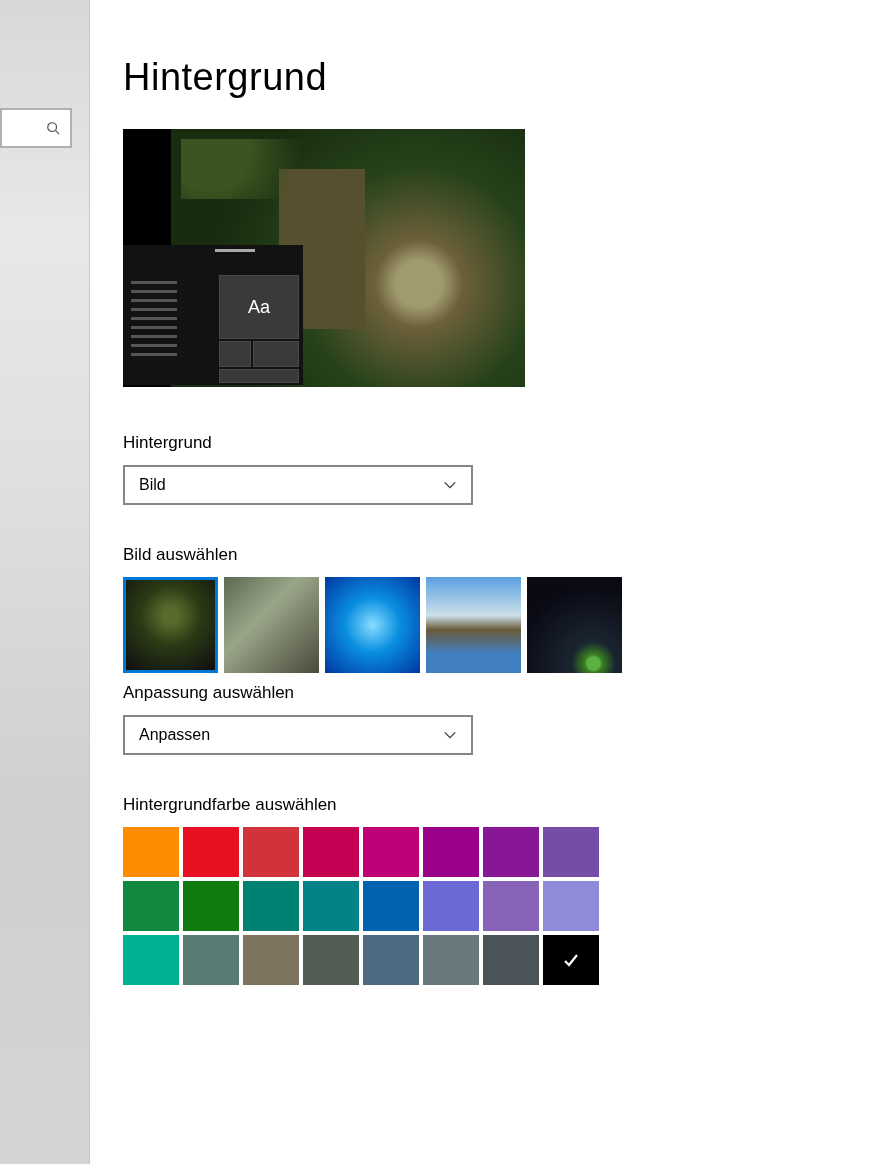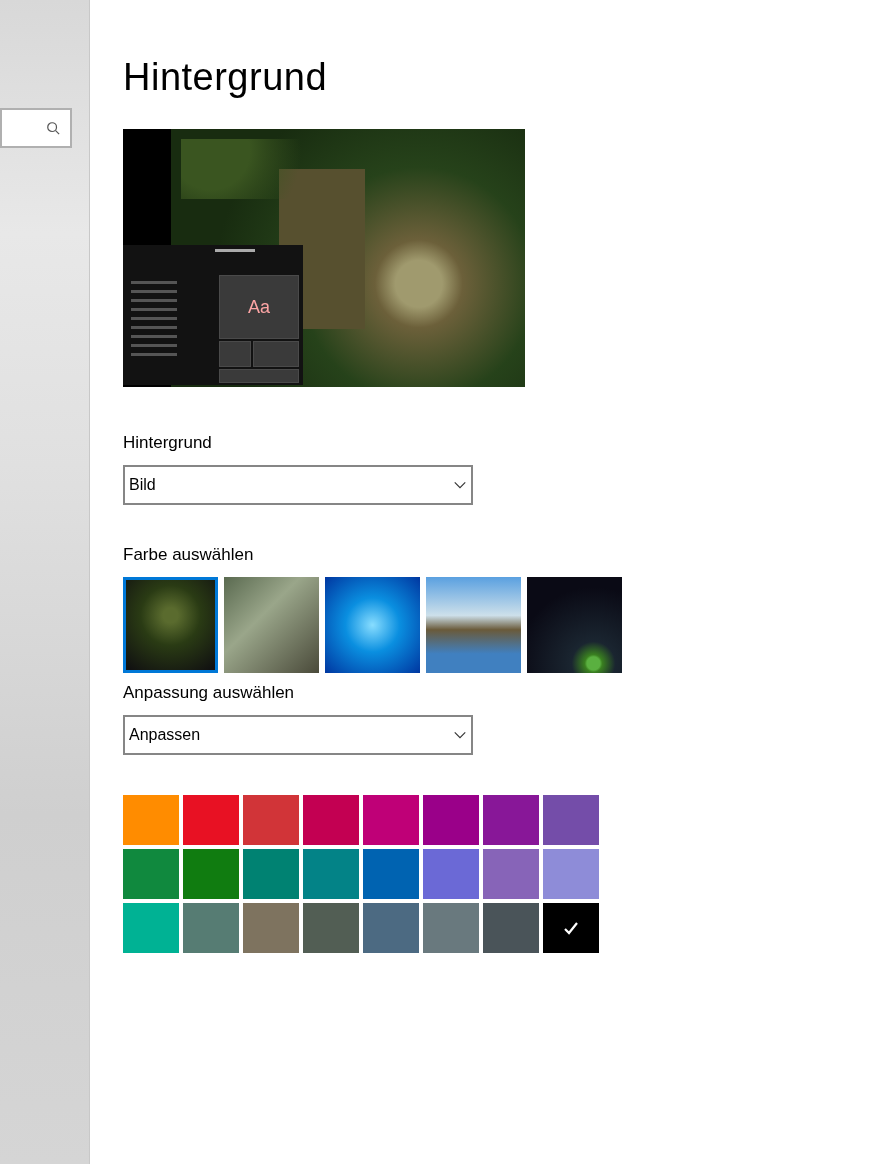--- a/index.html
+++ b/index.html
@@ -75,39 +75,39 @@
       position:absolute; top:4px; left:92px; width:40px; height:3px; background:#aaa;
     }
     .tm-lines { position:absolute; left:8px; top:36px; }
     .tm-lines span { display:block; width:46px; height:3px; background:#555; margin-bottom:6px; }
     .tm-tile-big {
       position: absolute;
       left: 96px; top: 30px;
       width: 80px; height: 64px;
       background: #3a3a3a;
       border: 1px solid #4a4a4a;
-      color:#fca5a5;
+      color:#ffffff;
       display:flex;align-items:center;justify-content:center;
       font-size:18px;
     }
     .tm-tile1 { position:absolute; left:96px; top:96px; width:32px; height:26px; background:#3a3a3a; border:1px solid #4a4a4a;}
     .tm-tile2 { position:absolute; left:130px; top:96px; width:46px; height:26px; background:#3a3a3a; border:1px solid #4a4a4a;}
     .tm-tile3 { position:absolute; left:96px; top:124px; width:80px; height:14px; background:#3a3a3a; border:1px solid #4a4a4a;}
 
     .label {
       font-size: 17px;
       margin-bottom: 12px;
       color: #000;
     }
     .dropdown {
       width: 350px; height: 40px;
       border: 2px solid #868686;
       background: #fff;
       display: flex; align-items: center;
-      padding: 0 4px;
+      padding: 0 14px;
       justify-content: space-between;
       font-size: 16px;
       cursor: pointer;
       margin-bottom: 40px;
     }
     .chevron {
       width:14px;height:14px;
     }
     .thumbs-row {
       display: flex; gap: 6px; margin-bottom: 10px;
@@ -198,38 +198,39 @@
   </div>
 
   <div class="label">Hintergrund</div>
   <div class="dropdown">
     <span>Bild</span>
     <svg class="chevron" viewBox="0 0 16 16" fill="none" stroke="#333" stroke-width="1.3">
       <polyline points="2,5 8,11 14,5"></polyline>
     </svg>
   </div>
 
-  <div class="label">Farbe auswählen</div>
+  <div class="label">Bild auswählen</div>
   <div class="thumbs-row">
     <div class="thumb t1 selected"></div>
     <div class="thumb t2"></div>
     <div class="thumb t3"></div>
     <div class="thumb t4"></div>
     <div class="thumb t5"></div>
   </div>
 
 
   <div class="label">Anpassung auswählen</div>
   <div class="dropdown">
     <span>Anpassen</span>
     <svg class="chevron" viewBox="0 0 16 16" fill="none" stroke="#333" stroke-width="1.3">
       <polyline points="2,5 8,11 14,5"></polyline>
     </svg>
   </div>
 
+  <div class="label" style="margin-top:10px">Hintergrundfarbe auswählen</div>
   <div class="swatches" id="swatches">
       <div class="swatch" style="background: rgb(255, 140, 0);"></div>
       <div class="swatch" style="background: rgb(232, 17, 35);"></div>
       <div class="swatch" style="background: rgb(209, 52, 56);"></div>
       <div class="swatch" style="background: rgb(195, 0, 82);"></div>
       <div class="swatch" style="background: rgb(191, 0, 119);"></div>
       <div class="swatch" style="background: rgb(154, 0, 137);"></div>
       <div class="swatch" style="background: rgb(136, 23, 152);"></div>
       <div class="swatch" style="background: rgb(116, 77, 169);"></div>
       <div class="swatch" style="background: rgb(16, 137, 62);"></div>

